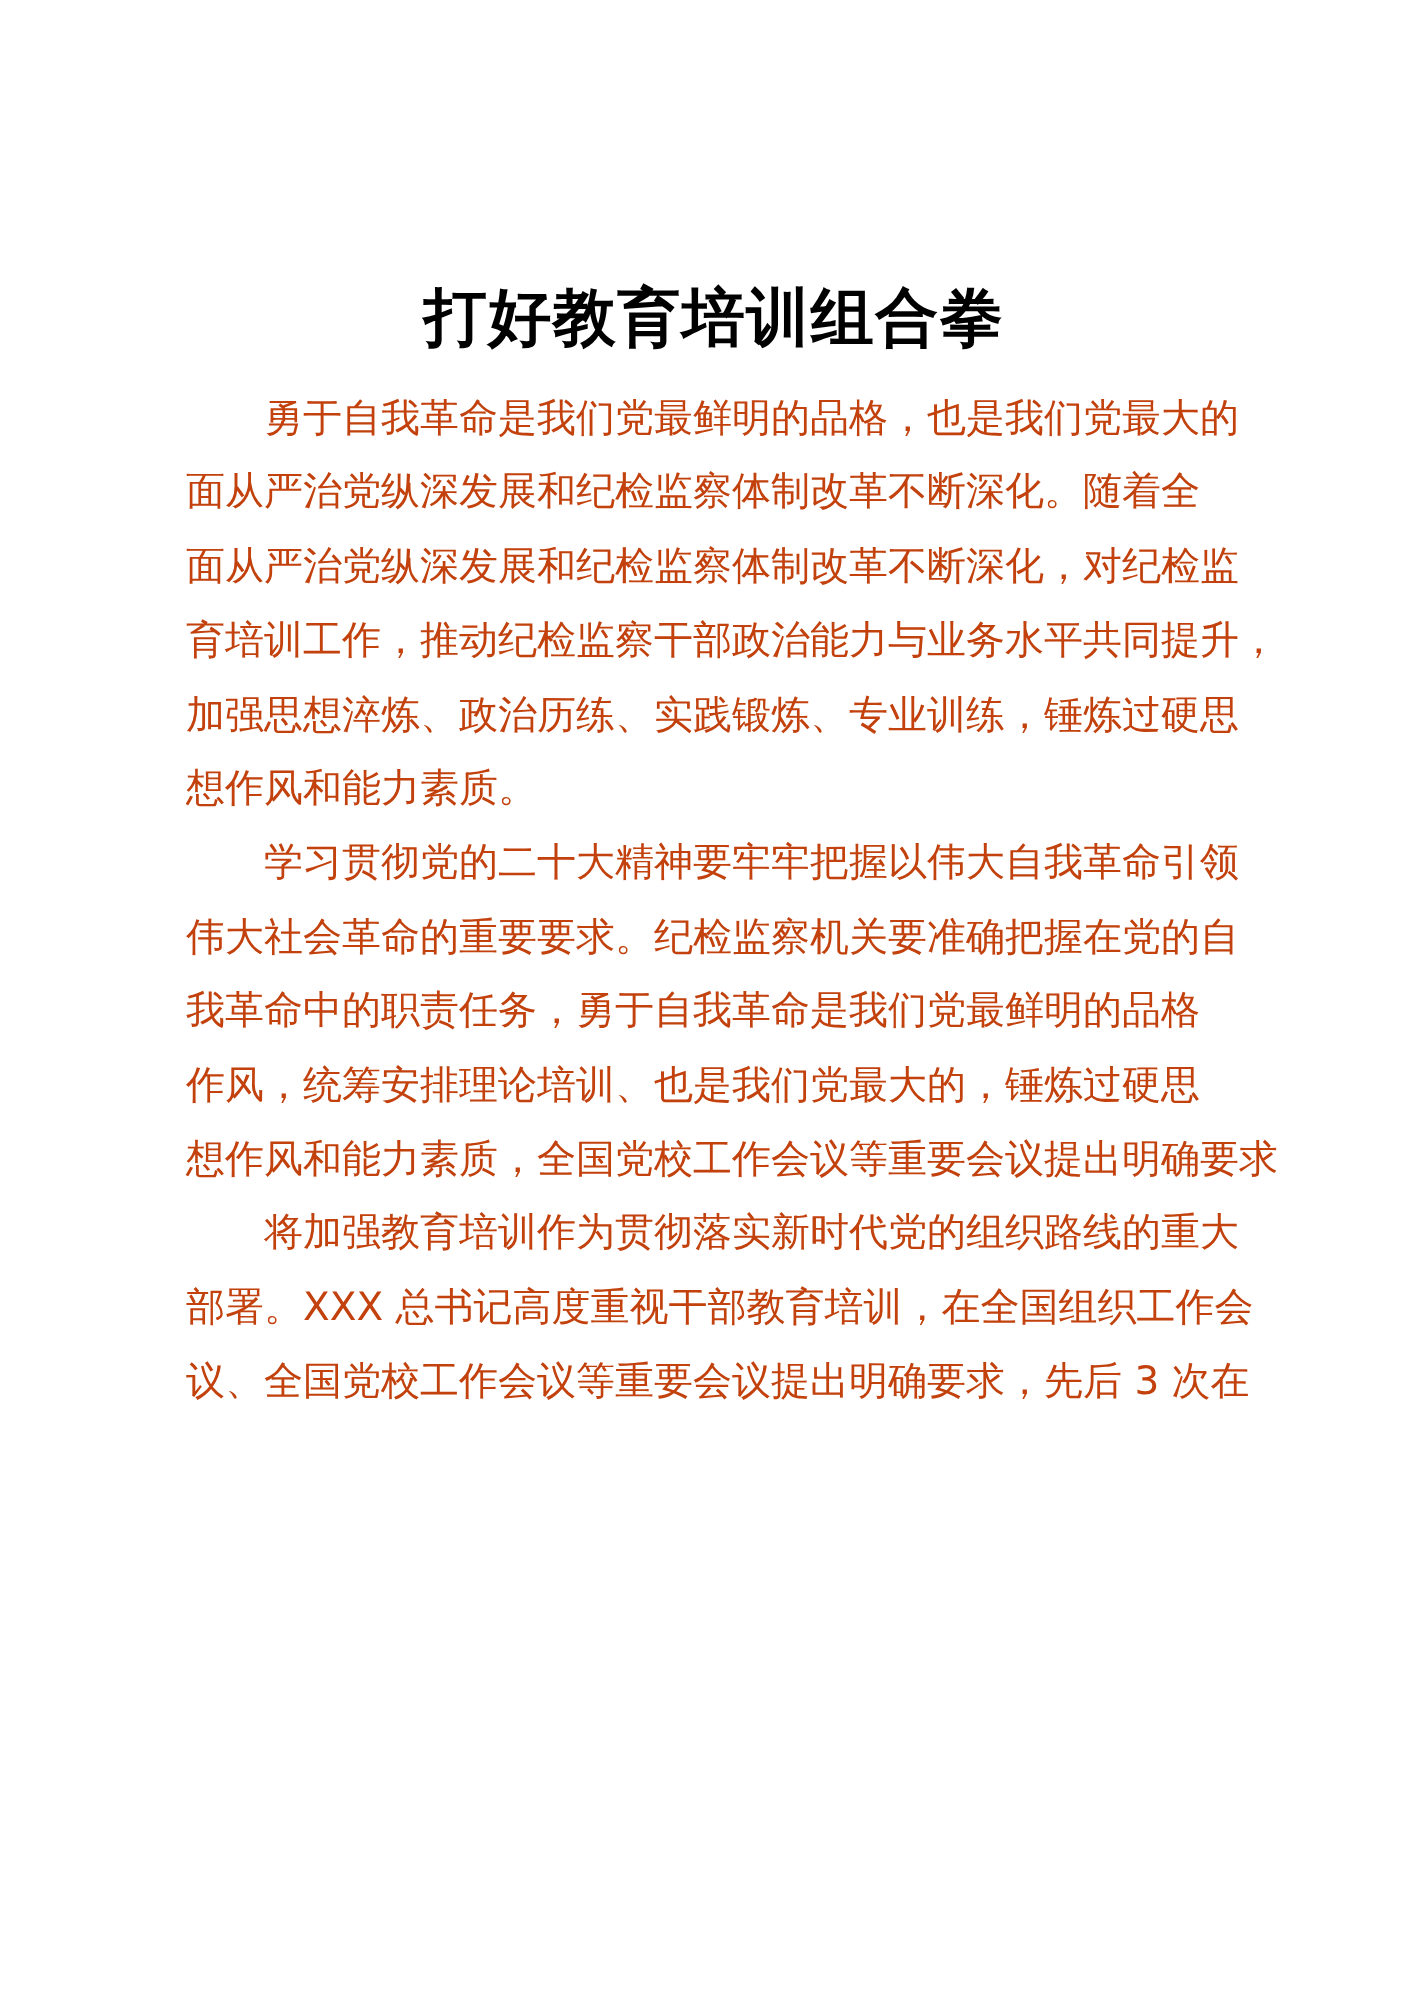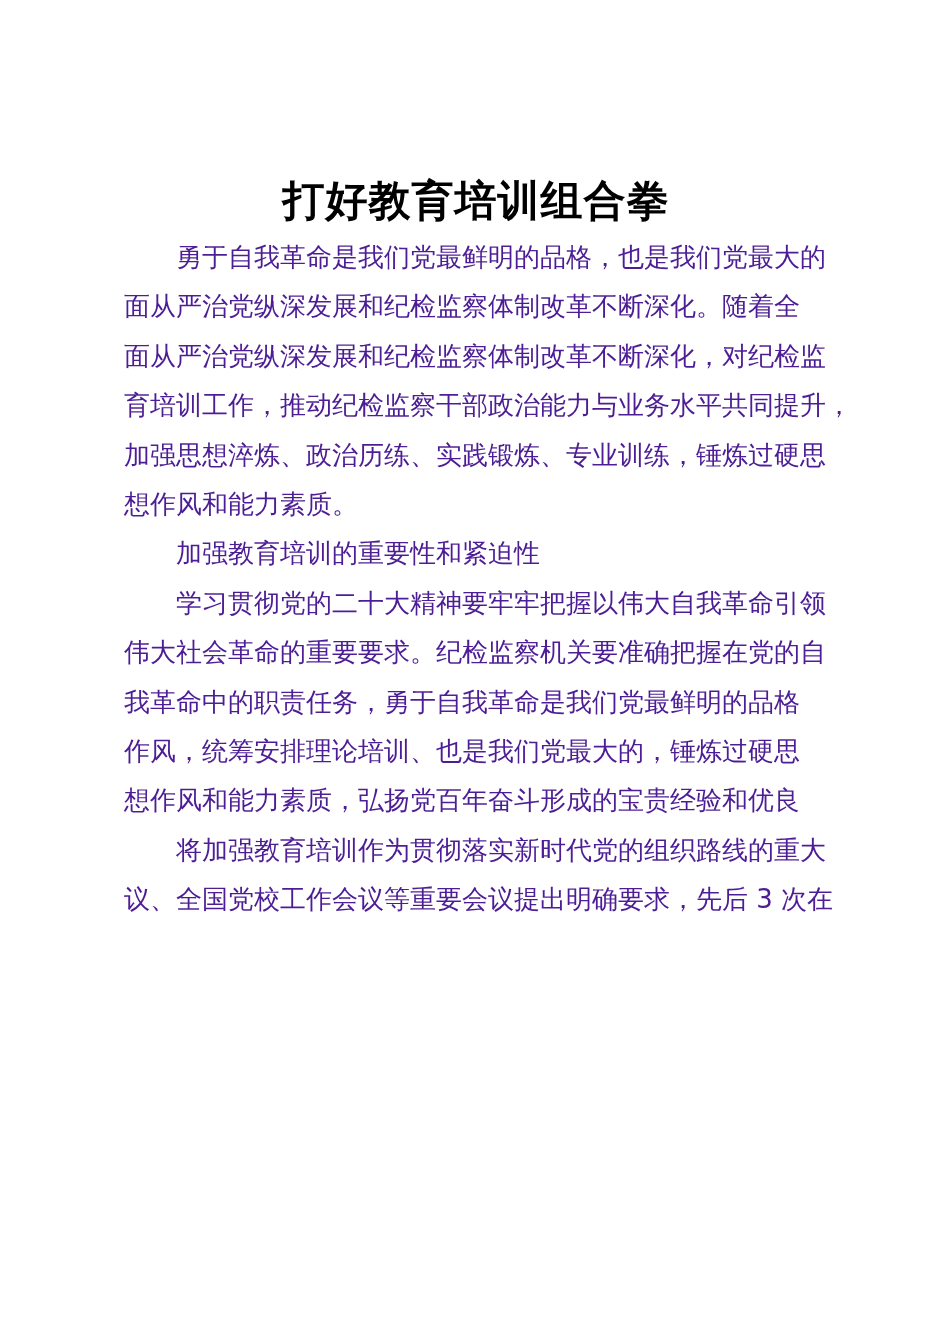--- a/index.html
+++ b/index.html
@@ -16,21 +16,21 @@
   }
   .page {
     position: relative;
     width: 950px;
     height: 1344px;
     box-sizing: border-box;
     padding: 169px 122px 0 124px;
     background: #ffffff;
   }
   .doc-title {
-    margin: 1px;
+    margin: 12px;
     padding: 0;
     font-family: "DejaVu Serif", serif;
     font-weight: bold;
     font-size: 42px;
     line-height: 62px;
     text-align: center;
     letter-spacing: 1px;
     color: #000000;
     white-space: nowrap;
   }
@@ -40,48 +40,46 @@
   }
   .paragraph {
     margin: 0;
     padding: 0;
   }
   .line {
     font-size: 26px;
     line-height: 49.4px;
     letter-spacing: 0px;
     white-space: nowrap;
-    color: #4c1d95;
+    color: #c2410c;
   }
   .line.indent {
     text-indent: 52px;
   }
 </style>
 </head>
 <body>
 
 <div class="page">
   <h1 class="doc-title">打好教育培训组合拳</h1>
   <div class="doc-body">
       <div class="paragraph">
         <div class="line indent">勇于自我革命是我们党最鲜明的品格，也是我们党最大的</div>
         <div class="line">面从严治党纵深发展和纪检监察体制改革不断深化。随着全</div>
         <div class="line">面从严治党纵深发展和纪检监察体制改革不断深化，对纪检监</div>
         <div class="line">育培训工作，推动纪检监察干部政治能力与业务水平共同提升，</div>
         <div class="line">加强思想淬炼、政治历练、实践锻炼、专业训练，锤炼过硬思</div>
         <div class="line">想作风和能力素质。</div>
       </div>
       <div class="paragraph">
-        <div class="line indent">加强教育培训的重要性和紧迫性</div>
-      </div>
-      <div class="paragraph">
         <div class="line indent">学习贯彻党的二十大精神要牢牢把握以伟大自我革命引领</div>
         <div class="line">伟大社会革命的重要要求。纪检监察机关要准确把握在党的自</div>
         <div class="line">我革命中的职责任务，勇于自我革命是我们党最鲜明的品格</div>
         <div class="line">作风，统筹安排理论培训、也是我们党最大的，锤炼过硬思</div>
-        <div class="line">想作风和能力素质，弘扬党百年奋斗形成的宝贵经验和优良</div>
+        <div class="line">想作风和能力素质，全国党校工作会议等重要会议提出明确要求</div>
       </div>
       <div class="paragraph">
         <div class="line indent">将加强教育培训作为贯彻落实新时代党的组织路线的重大</div>
+        <div class="line">部署。XXX 总书记高度重视干部教育培训，在全国组织工作会</div>
         <div class="line">议、全国党校工作会议等重要会议提出明确要求，先后 3 次在</div>
       </div>
     </div>
 </div>
 
 </body></html>

